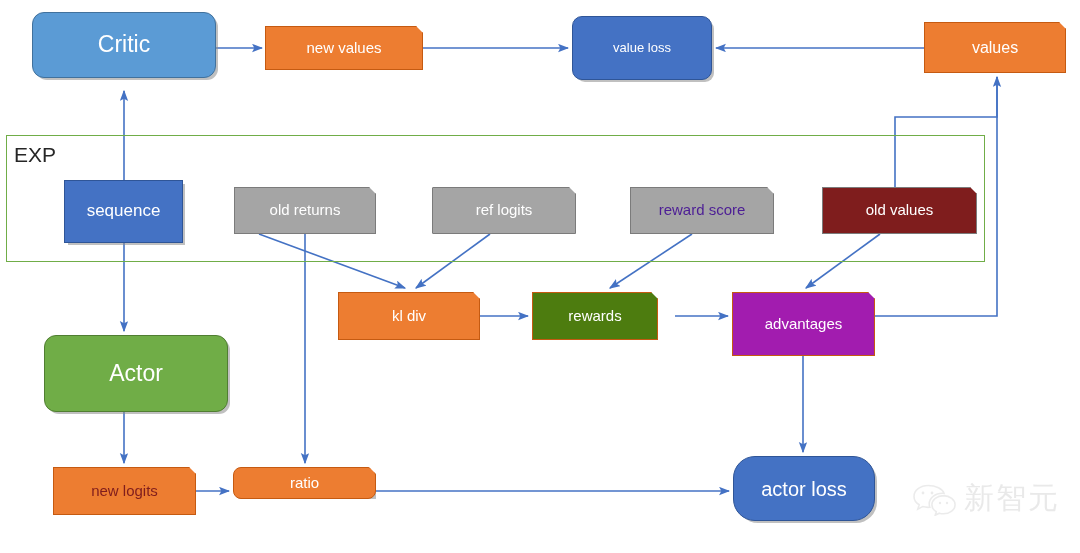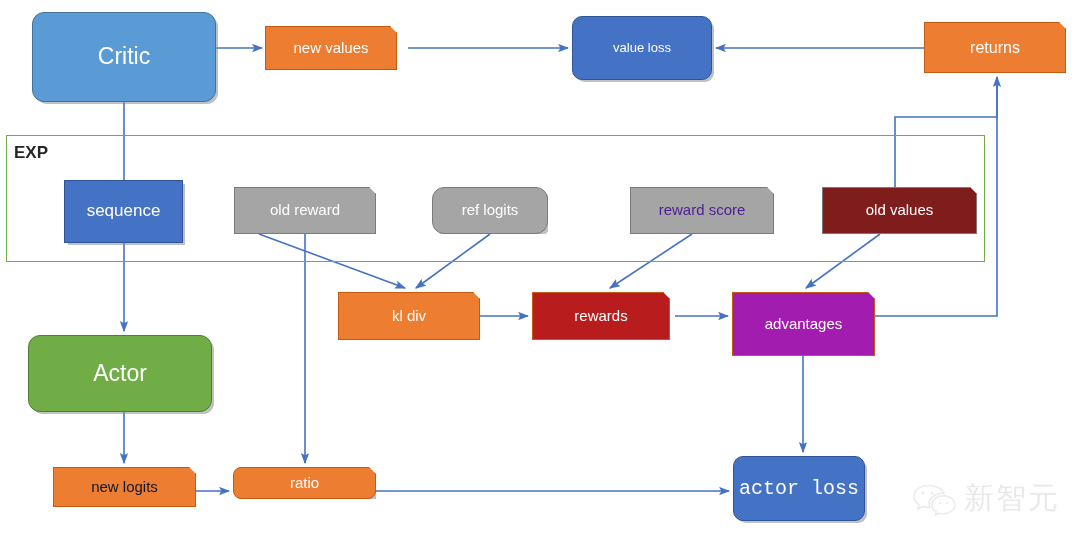--- a/index.html
+++ b/index.html
@@ -41,23 +41,22 @@
   .group-box {
     position: absolute;
     box-sizing: border-box;
     border: 1.5px solid #70ad47;
     background: transparent;
     z-index: 1;
   }
   .group-label {
     position: absolute;
     color: #262626;
-    font-size: 17px;
+    font-size: 21px;
     z-index: 2;
-    font-weight: bold;
   }
 
   .watermark {
     position: absolute;
     display: flex;
     align-items: center;
     gap: 6px;
     opacity: 0.55;
     z-index: 4;
   }
@@ -98,66 +97,66 @@
         <polyline points="895,187 895,117 997,117 997,77" fill="none" stroke="#4472c4" stroke-width="1.6" marker-end="url(#arrowhead)"></polyline>
         <polyline points="875,316 997,316 997,77" fill="none" stroke="#4472c4" stroke-width="1.6"></polyline>
         <polyline points="803,340 803,452" fill="none" stroke="#4472c4" stroke-width="1.6" marker-end="url(#arrowhead)"></polyline>
         <polyline points="124,412 124,463" fill="none" stroke="#4472c4" stroke-width="1.6" marker-end="url(#arrowhead)"></polyline>
         <polyline points="196,491 229,491" fill="none" stroke="#4472c4" stroke-width="1.6" marker-end="url(#arrowhead)"></polyline>
         <polyline points="376,491 729,491" fill="none" stroke="#4472c4" stroke-width="1.6" marker-end="url(#arrowhead)"></polyline>
       </g>
   </svg>
 
   <div id="node-layer">
-      <div class="node shadow" style="left: 32px; top: 12px; width: 184px; height: 90px; background: rgb(91, 155, 213); border: 1.4px solid rgb(65, 113, 156); font-size: 23px; color: rgb(255, 255, 255); border-radius: 12px;">
+      <div class="node shadow" style="left: 32px; top: 12px; width: 184px; height: 66px; background: rgb(91, 155, 213); border: 1.4px solid rgb(65, 113, 156); font-size: 23px; color: rgb(255, 255, 255); border-radius: 12px;">
         <span class="lbl">Critic</span>
       </div>
-      <div class="node shadow" style="left: 265px; top: 26px; width: 132px; height: 44px; background: rgb(237, 125, 49); border: 1.4px solid rgb(197, 90, 17); font-size: 15px; color: rgb(255, 255, 255); border-radius: 0px; clip-path: polygon(0px 0px, calc(100% - 7px) 0px, 100% 7px, 100% 100%, 0px 100%);">
+      <div class="node shadow" style="left: 265px; top: 26px; width: 158px; height: 44px; background: rgb(237, 125, 49); border: 1.4px solid rgb(197, 90, 17); font-size: 15px; color: rgb(255, 255, 255); border-radius: 0px; clip-path: polygon(0px 0px, calc(100% - 7px) 0px, 100% 7px, 100% 100%, 0px 100%);">
         <span class="lbl">new values</span>
       </div>
       <div class="node shadow" style="left: 572px; top: 16px; width: 140px; height: 64px; background: rgb(68, 114, 196); border: 1.4px solid rgb(47, 85, 151); font-size: 13px; color: rgb(255, 255, 255); border-radius: 10px;">
         <span class="lbl">value loss</span>
       </div>
       <div class="node shadow" style="left: 924px; top: 22px; width: 142px; height: 51px; background: rgb(237, 125, 49); border: 1.4px solid rgb(197, 90, 17); font-size: 16px; color: rgb(255, 255, 255); border-radius: 0px; clip-path: polygon(0px 0px, calc(100% - 7px) 0px, 100% 7px, 100% 100%, 0px 100%);">
-        <span class="lbl">returns</span>
+        <span class="lbl">values</span>
       </div>
       <div class="node shadow" style="left: 64px; top: 180px; width: 119px; height: 63px; background: rgb(68, 114, 196); border: 1.4px solid rgb(47, 85, 151); font-size: 17px; color: rgb(255, 255, 255);">
         <span class="lbl">sequence</span>
       </div>
       <div class="node shadow" style="left: 234px; top: 187px; width: 142px; height: 47px; background: rgb(165, 165, 165); border: 1.4px solid rgb(123, 123, 123); font-size: 15px; color: rgb(255, 255, 255); border-radius: 0px; clip-path: polygon(0px 0px, calc(100% - 7px) 0px, 100% 7px, 100% 100%, 0px 100%);">
-        <span class="lbl">old reward</span>
+        <span class="lbl">old returns</span>
       </div>
-      <div class="node shadow" style="left: 432px; top: 187px; width: 116px; height: 47px; background: rgb(165, 165, 165); border: 1.4px solid rgb(123, 123, 123); font-size: 15px; color: rgb(255, 255, 255); border-radius: 12px; clip-path: polygon(0px 0px, calc(100% - 7px) 0px, 100% 7px, 100% 100%, 0px 100%);">
+      <div class="node shadow" style="left: 432px; top: 187px; width: 144px; height: 47px; background: rgb(165, 165, 165); border: 1.4px solid rgb(123, 123, 123); font-size: 15px; color: rgb(255, 255, 255); border-radius: 1px; clip-path: polygon(0px 0px, calc(100% - 7px) 0px, 100% 7px, 100% 100%, 0px 100%);">
         <span class="lbl">ref logits</span>
       </div>
       <div class="node shadow" style="left: 630px; top: 187px; width: 144px; height: 47px; background: rgb(165, 165, 165); border: 1.4px solid rgb(123, 123, 123); font-size: 15px; color: #4c1d95; border-radius: 0px; clip-path: polygon(0px 0px, calc(100% - 7px) 0px, 100% 7px, 100% 100%, 0px 100%);">
         <span class="lbl">reward score</span>
       </div>
       <div class="node shadow" style="left: 822px; top: 187px; width: 155px; height: 47px; background: #7f1d1d; border: 1.4px solid rgb(123, 123, 123); font-size: 15px; color: rgb(255, 255, 255); border-radius: 0px; clip-path: polygon(0px 0px, calc(100% - 7px) 0px, 100% 7px, 100% 100%, 0px 100%);">
         <span class="lbl">old values</span>
       </div>
       <div class="node shadow" style="left: 338px; top: 292px; width: 142px; height: 48px; background: rgb(237, 125, 49); border: 1.4px solid rgb(197, 90, 17); font-size: 15px; color: rgb(255, 255, 255); border-radius: 0px; clip-path: polygon(0px 0px, calc(100% - 7px) 0px, 100% 7px, 100% 100%, 0px 100%);">
         <span class="lbl">kl div</span>
       </div>
-      <div class="node shadow" style="left: 532px; top: 292px; width: 138px; height: 48px; background: #b91c1c; border: 1.4px solid rgb(197, 90, 17); font-size: 15px; color: rgb(255, 255, 255); border-radius: 0px; clip-path: polygon(0px 0px, calc(100% - 7px) 0px, 100% 7px, 100% 100%, 0px 100%); align-items: center;">
+      <div class="node shadow" style="left: 532px; top: 292px; width: 126px; height: 48px; background: #4d7c0f; border: 1.4px solid rgb(197, 90, 17); font-size: 15px; color: rgb(255, 255, 255); border-radius: 0px; clip-path: polygon(0px 0px, calc(100% - 7px) 0px, 100% 7px, 100% 100%, 0px 100%); align-items: center;">
         <span class="lbl">rewards</span>
       </div>
       <div class="node shadow" style="left: 732px; top: 292px; width: 143px; height: 64px; background: #a21caf; border: 1.4px solid rgb(197, 90, 17); font-size: 15px; color: rgb(255, 255, 255); border-radius: 0px; clip-path: polygon(0px 0px, calc(100% - 7px) 0px, 100% 7px, 100% 100%, 0px 100%);">
         <span class="lbl">advantages</span>
       </div>
-      <div class="node shadow" style="left: 28px; top: 335px; width: 184px; height: 77px; background: rgb(112, 173, 71); border: 1.4px solid rgb(80, 126, 50); font-size: 23px; color: rgb(255, 255, 255); border-radius: 12px;">
+      <div class="node shadow" style="left: 44px; top: 335px; width: 184px; height: 77px; background: rgb(112, 173, 71); border: 1.4px solid rgb(80, 126, 50); font-size: 23px; color: rgb(255, 255, 255); border-radius: 12px;">
         <span class="lbl">Actor</span>
       </div>
-      <div class="node shadow" style="left: 53px; top: 467px; width: 143px; height: 40px; background: rgb(237, 125, 49); border: 1.4px solid rgb(197, 90, 17); font-size: 15px; color: #0f172a; border-radius: 0px; clip-path: polygon(0px 0px, calc(100% - 7px) 0px, 100% 7px, 100% 100%, 0px 100%);">
+      <div class="node shadow" style="left: 53px; top: 467px; width: 143px; height: 48px; background: rgb(237, 125, 49); border: 1.4px solid rgb(197, 90, 17); font-size: 15px; color: #7f1d1d; border-radius: 0px; clip-path: polygon(0px 0px, calc(100% - 7px) 0px, 100% 7px, 100% 100%, 0px 100%);">
         <span class="lbl">new logits</span>
       </div>
       <div class="node shadow" style="left: 233px; top: 467px; width: 143px; height: 32px; background: rgb(237, 125, 49); border: 1.4px solid rgb(197, 90, 17); font-size: 15px; color: rgb(255, 255, 255); border-radius: 8px; clip-path: polygon(0px 0px, calc(100% - 7px) 0px, 100% 7px, 100% 100%, 0px 100%);">
         <span class="lbl">ratio</span>
       </div>
-      <div class="node shadow" style="left: 733px; top: 456px; width: 132px; height: 65px; background: rgb(68, 114, 196); border: 1.4px solid rgb(47, 85, 151); font-size: 20px; color: rgb(255, 255, 255); border-radius: 10px; font-family: Liberation Mono, monospace;">
+      <div class="node shadow" style="left: 733px; top: 456px; width: 142px; height: 65px; background: rgb(68, 114, 196); border: 1.4px solid rgb(47, 85, 151); font-size: 20px; color: rgb(255, 255, 255); border-radius: 22px;">
         <span class="lbl">actor loss</span>
       </div>
     </div>
 
   <div class="watermark" id="watermark" style="left: 912px; top: 478px;">
     <svg width="46" height="34" viewBox="0 0 46 34">
       <path d="M16 3.5C8.3 3.5 2 8.4 2 14.4c0 3.4 2 6.4 5.2 8.4l-1.4 4.3 4.9-2.5c1.7.5 3.5.8 5.3.8.6 0 1.2 0 1.8-.1-.4-1-.6-2.1-.6-3.2 0-6 6-10.8 13.4-10.8.5 0 1 0 1.5.1C30.6 7.1 24 3.5 16 3.5z" fill="none" stroke="#dcdcdc" stroke-width="1.6"></path>
       <circle cx="11" cy="11" r="1.4" fill="#dcdcdc"></circle>
       <circle cx="20" cy="11" r="1.4" fill="#dcdcdc"></circle>
       <path d="M31.5 13.6c-6.4 0-11.6 4.1-11.6 9.1 0 2.9 1.7 5.4 4.4 7.1l-1.1 3.5 4.1-2.1c1.3.4 2.7.6 4.2.6 6.4 0 11.6-4.1 11.6-9.1s-5.2-9.1-11.6-9.1z" fill="none" stroke="#dcdcdc" stroke-width="1.6"></path>

